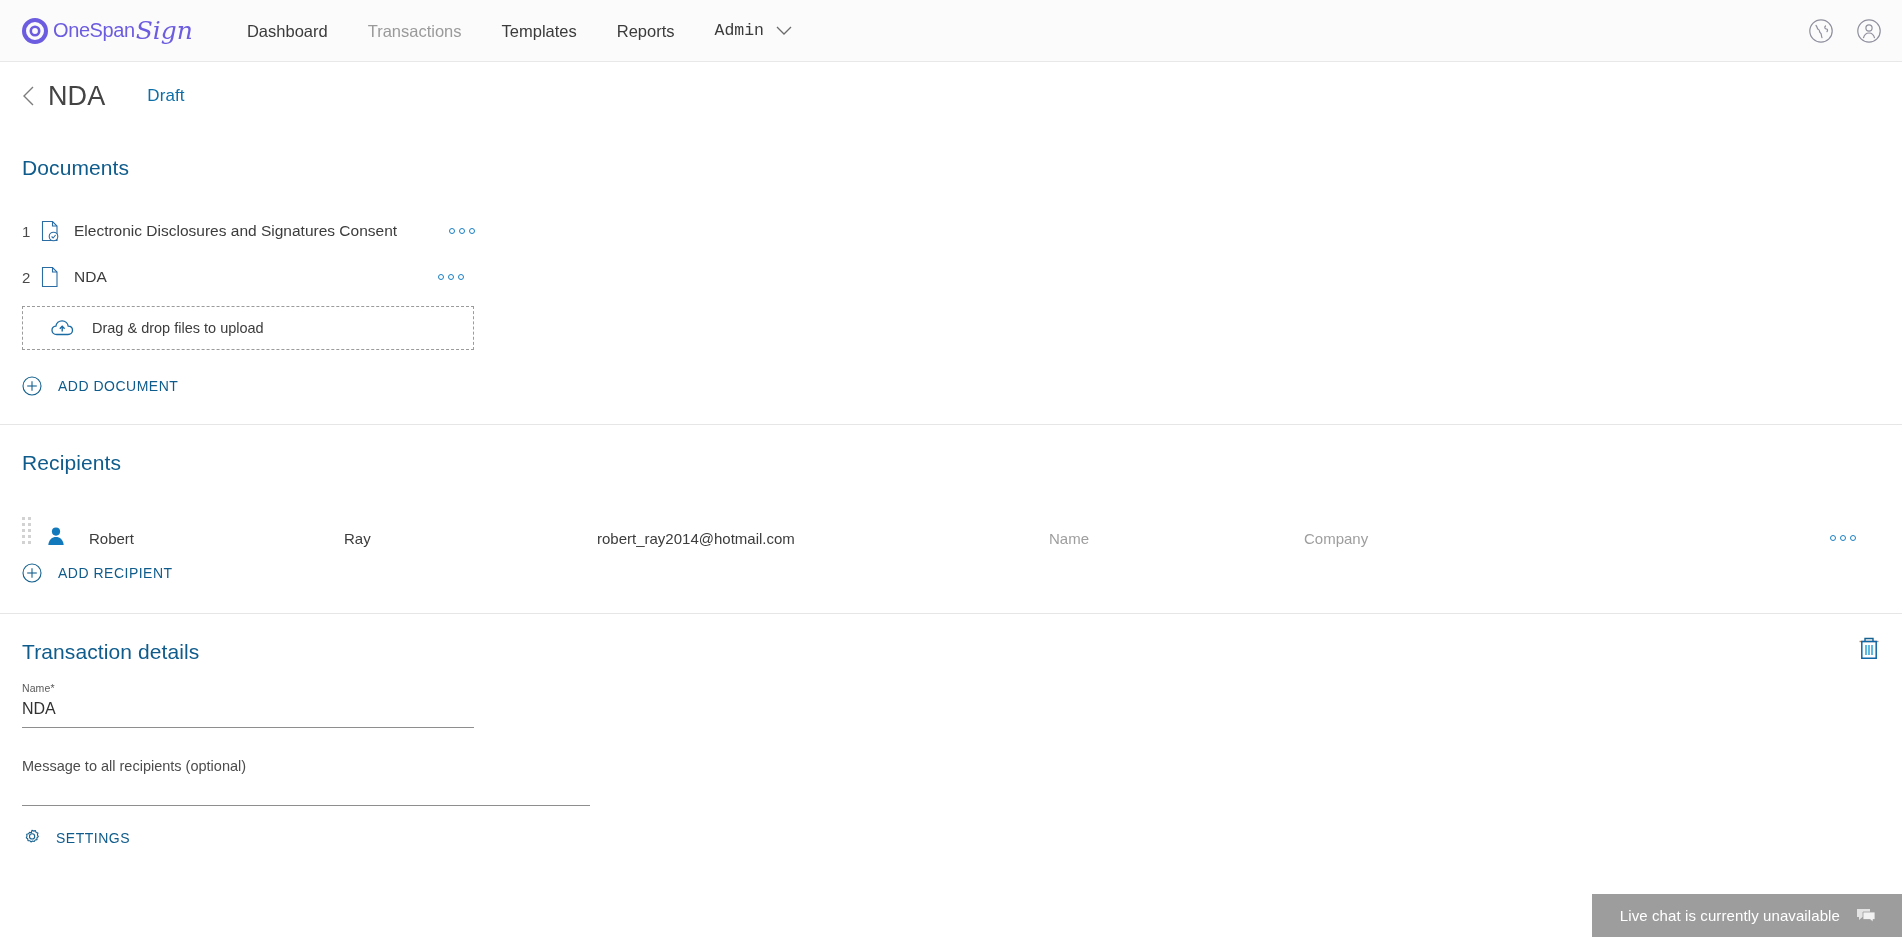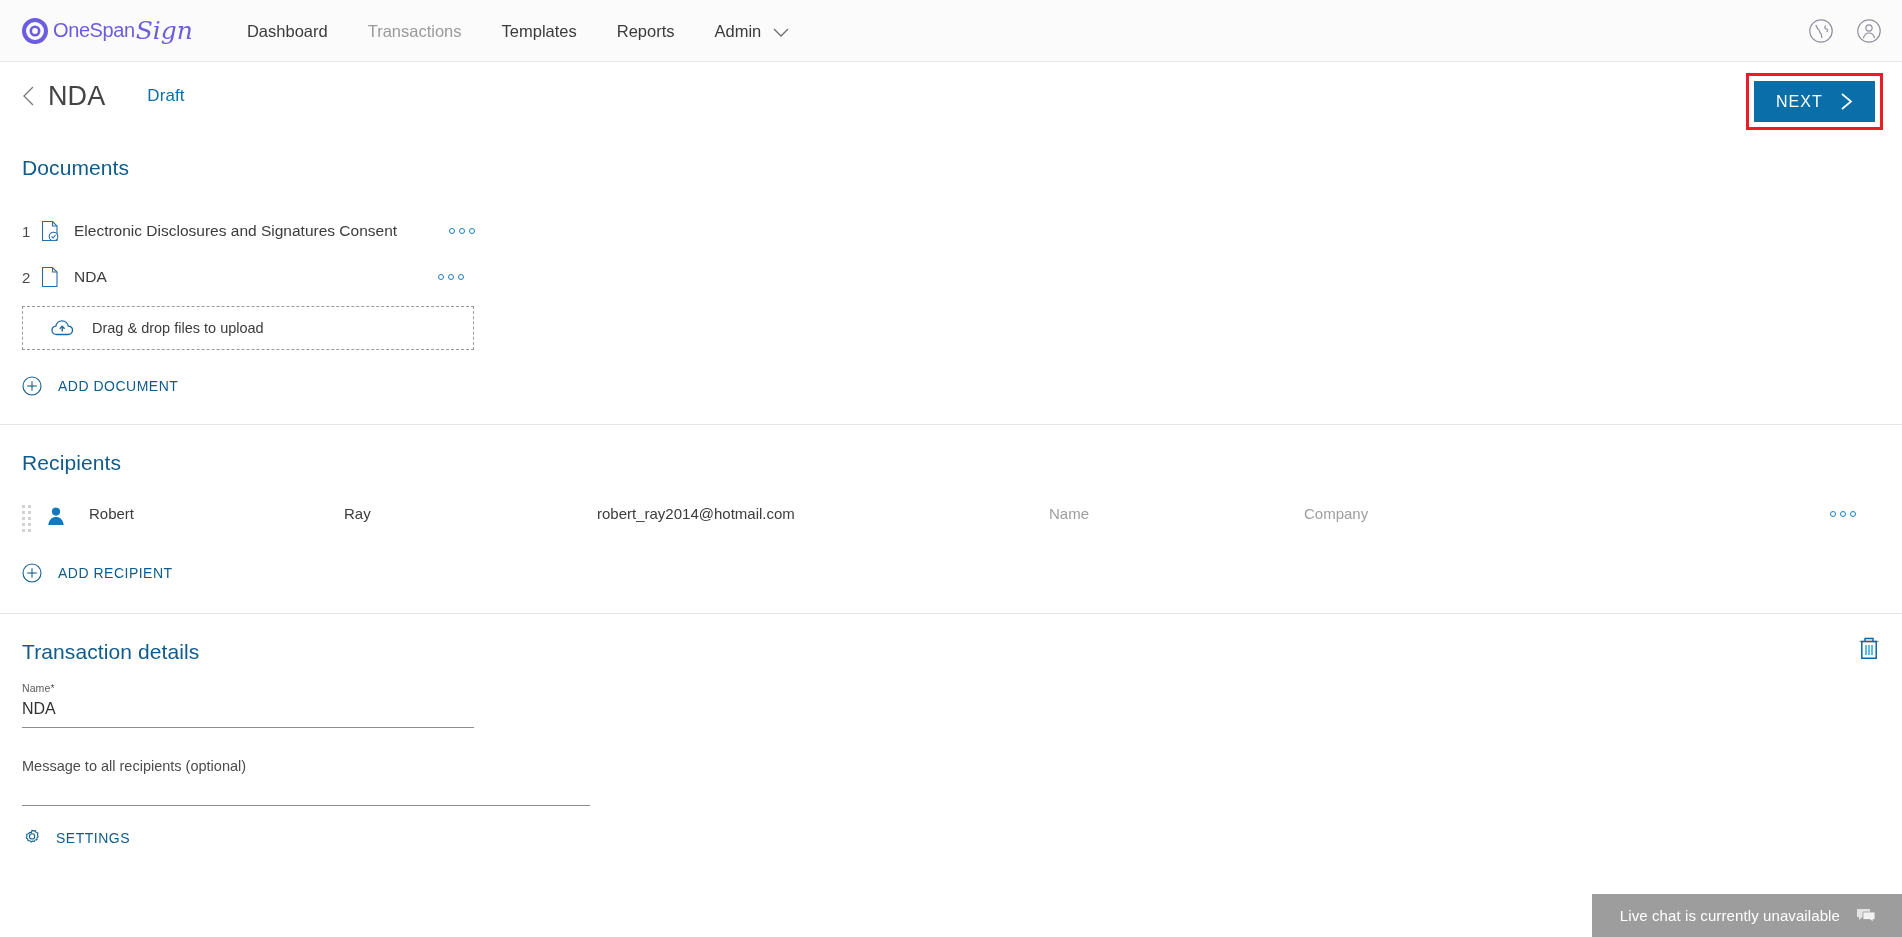--- a/index.html
+++ b/index.html
@@ -56,21 +56,21 @@
   }
   .navlink {
     font-size: 16.5px;
     color: #3b3b3b;
     padding: 0 20px;
     line-height: 62px;
     cursor: pointer;
     white-space: nowrap;
   }
   .navlink.muted { color: #9a9a9a; }
-  .navlink.has-caret { display: flex; align-items: flex-start; gap: 12px; }
+  .navlink.has-caret { display: flex; align-items: flex-start; gap: 12px; font-family: Liberation Mono, monospace; }
   .caret {
     width: 16px; height: 9px;
     display: inline-block;
   }
   .nav-right {
     position: absolute;
     right: 20px;
     top: 0; height: 62px;
     display: flex;
     align-items: center;
@@ -207,21 +207,21 @@
     font-size: 14px;
     color: #0f5c8c;
     letter-spacing: 0.5px;
   }
 
   
   #recipients-section { padding-top: 26px; padding-bottom: 30px; }
   .rcp-table { margin-top: 30px; }
   .rcp-row {
     display: flex;
-    align-items: flex-start;
+    align-items: flex-end;
     height: 42px;
     position: relative;
   }
   .drag-handle {
     width: 9px; height: 30px;
     display: grid;
     grid-template-columns: 3px 3px;
     grid-template-rows: repeat(5, 3px);
     gap: 3px 3px;
     flex: none;
@@ -354,30 +354,20 @@
 
 <div class="titlebar">
   <span class="back-chev">
     <svg viewBox="0 0 13 20" width="13" height="20">
       <polyline points="11,1 2,10 11,19" fill="none" stroke="#7c7c7c" stroke-width="1.4"></polyline>
     </svg>
   </span>
   <span class="txn-title">NDA</span>
   <span class="txn-status">Draft</span>
 
-  <div class="next-wrap">
-    <button class="next-btn">
-      <span>NEXT</span>
-      <span class="next-chev">
-        <svg viewBox="0 0 13 17" width="13" height="17">
-          <polyline points="2,1 11,8.5 2,16" fill="none" stroke="#ffffff" stroke-width="1.7"></polyline>
-        </svg>
-      </span>
-    </button>
-  </div>
 </div>
 
 <div class="section" id="documents-section">
   <div class="section-head">Documents</div>
 
   <div class="doc-list">
 
     <div class="doc-row">
       <span class="doc-num">1</span>
       <span class="doc-icon">

